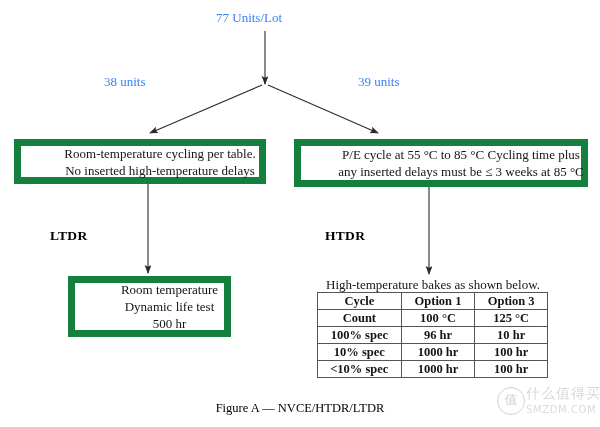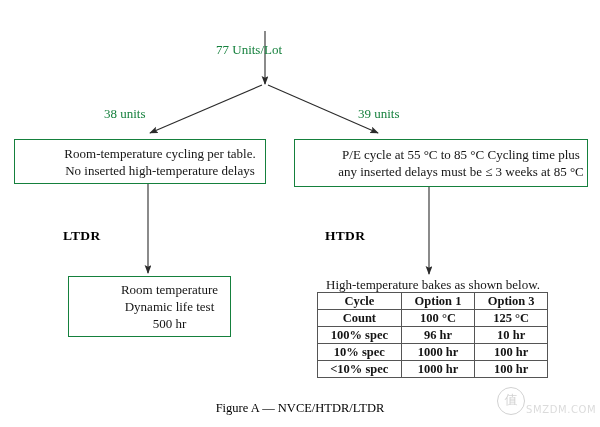--- a/index.html
+++ b/index.html
@@ -17,43 +17,42 @@
     color: #1a1a1a;
     overflow: hidden;
   }
 
   
   .lbl {
     position: absolute;
     font-family: "Liberation Serif", "DejaVu Serif", serif;
     font-size: 13px;
     line-height: 15px;
-    color: #15803d;
-    white-space: nowrap;
-    margin-top: 32px;
+    color: #3b82f6;
+    white-space: nowrap;
   }
   #units-lot { left: 216px; top: 10px; }
   #left-branch-count { left: 104px; top: 74px; }
   #right-branch-count { left: 358px; top: 74px; }
 
   .tag {
     position: absolute;
     font-weight: bold;
     font-size: 13.5px;
     font-family: "Liberation Serif", "DejaVu Serif", serif;
     color: #000000;
     letter-spacing: 0.3px;
   }
-  #ltdr-tag { left: 50px; top: 228px; margin-left: 13px; }
+  #ltdr-tag { left: 50px; top: 228px; }
   #htdr-tag { left: 325px; top: 228px; }
 
   
   .box {
     position: absolute;
-    border: 1px solid #15803d;
+    border: 7px solid #15803d;
     background: #ffffff;
     box-sizing: border-box;
     display: flex;
     flex-direction: column;
     align-items: center;
     justify-content: center;
     padding-left: 40px;
   }
   .box .line {
     font-size: 13px;
@@ -250,16 +249,17 @@
         <td>1000 hr</td>
         <td>100 hr</td>
       </tr>
     </tbody>
   </table>
 
   <div id="figure-caption">Figure A — NVCE/HTDR/LTDR</div>
 
   <div id="watermark">
     <div class="wm-logo">值</div>
+    <div class="wm-cn">什么值得买</div>
     <div class="wm-en">SMZDM.COM</div>
   </div>
 
 </div>
 
 </body></html>

